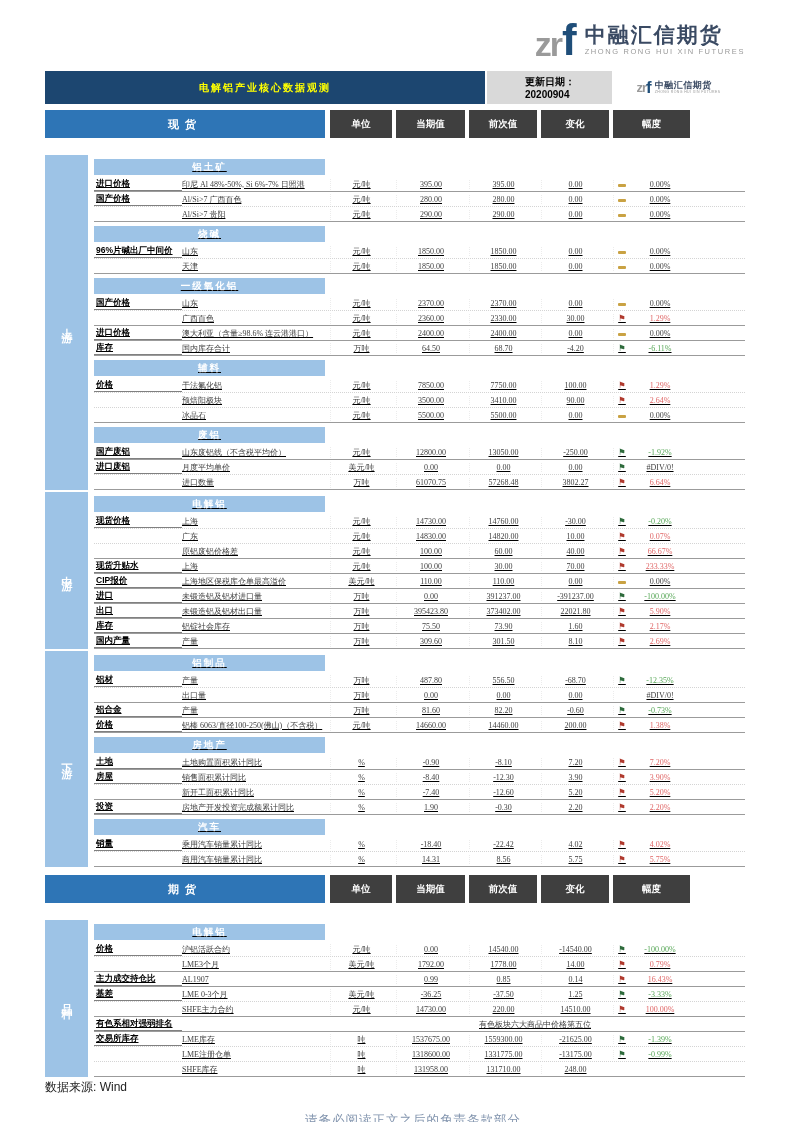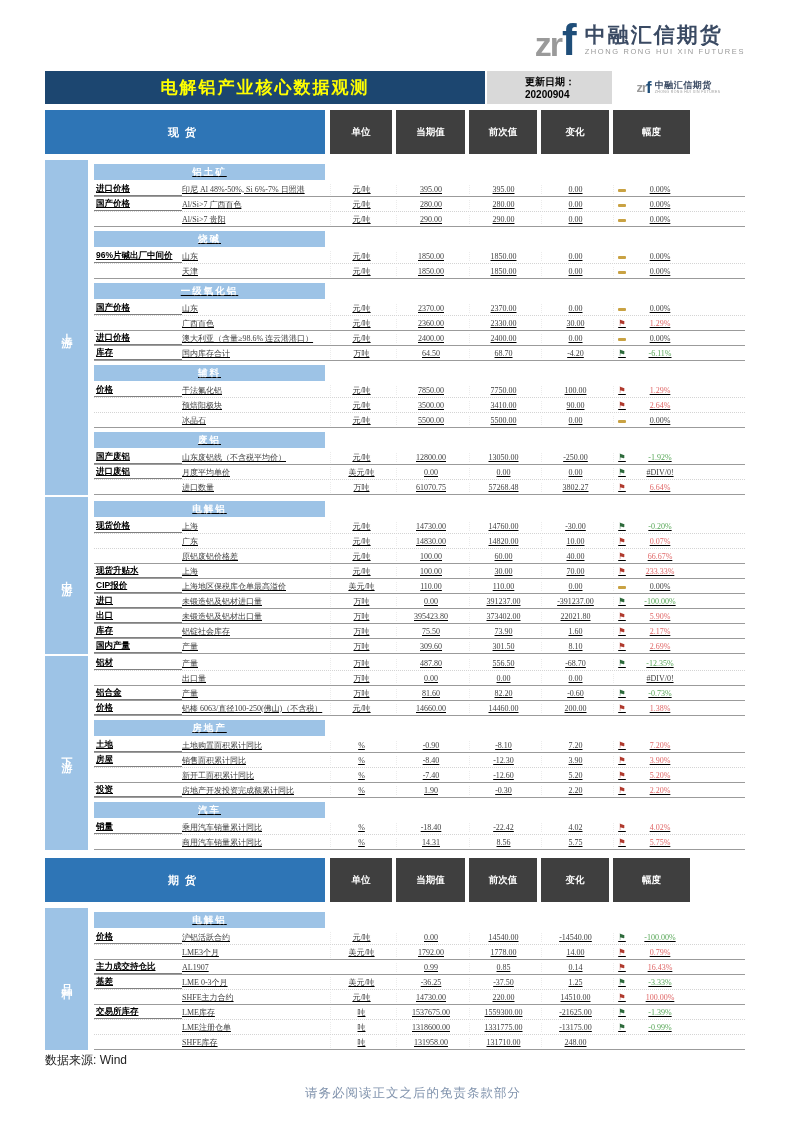--- a/index.html
+++ b/index.html
@@ -11,33 +11,33 @@
   .logo-row { display:flex; justify-content:flex-end; align-items:center; height:50px; margin-bottom:6px; }
   .logo-mark { display:flex; align-items:flex-end; line-height:0.9; }
   .logo-mark .zr { color:#9a9a9a; font-size:34px; font-weight:bold; letter-spacing:-2px; }
   .logo-mark .f  { color:#1F4E79; font-size:44px; font-weight:bold; margin-left:1px; }
   .logo-text { margin-left:8px; }
   .logo-text .cn { color:#3A4A63; font-size:21px; font-weight:bold; letter-spacing:2px; line-height:1.05; }
   .logo-text .en { color:#9a9a9a; font-size:7.5px; letter-spacing:1.6px; }
 
   
   .title-bar { display:flex; height:33px; align-items:stretch; margin-bottom:6px; }
-  .title-navy { width:440px; background:#1C4670; color:#FFFF00; font-size:17px; font-weight:bold;
+  .title-navy { width:440px; background:#1C4670; color:#FFFF00; font-size:10px; font-weight:bold;
                 display:flex; align-items:center; justify-content:center; letter-spacing:2px; }
   .date-box { width:125px; margin-left:2px; background:#D9D9D9; color:#000; font-size:10px; font-weight:bold;
               display:flex; align-items:center; justify-content:center;padding-left:38px; }
   .logo-small { flex:1; display:flex; align-items:center; justify-content:center; }
   .logo-small .zr { color:#9a9a9a; font-size:13px; font-weight:bold; letter-spacing:-1px; }
   .logo-small .f  { color:#1F4E79; font-size:17px; font-weight:bold; }
   .logo-small .txt { margin-left:3px; }
   .logo-small .cn { color:#3A4A63; font-size:9px; font-weight:bold; letter-spacing:0.5px; line-height:1; }
   .logo-small .en { color:#9a9a9a; font-size:3.5px; letter-spacing:0.4px; }
 
   
-  .col-header { display:flex; height:44px; margin-bottom:6px; }
+  .col-header { display:flex; height:28px; margin-bottom:17px; }
   .col-header.futures { margin-top:8px; }
   .main-cell { width:280px; background:#2E75B6; color:#fff; font-size:11px; font-weight:bold;
                display:flex; align-items:center; justify-content:center; letter-spacing:6px; }
   .h { background:#3F3F3F; color:#fff; font-size:9.5px; font-weight:bold;
        display:flex; align-items:center; justify-content:center; margin-left:4px; }
   .unit-h { width:62px; margin-left:5px; }
   .cur-h  { width:69px; }
   .prev-h { width:68px; }
   .chg-h  { width:68px; }
   .pct-h  { width:77px;font-family:Liberation Serif, serif; }
@@ -417,20 +417,21 @@
             <div class="c pct">
               <span class="flag up">⚑</span>
               <span class="pct-text red">2.69%</span>
             </div>
           </div>
         </div>
       </div>
       <div class="stage-group">
         <div class="rail">下游</div>
         <div class="stage-content">
+          <div class="section-bar">铝制品</div>
           <div class="row">
             <div class="c label haslabel">铝材</div>
             <div class="c item">产量</div>
             <div class="c unit">万吨</div>
             <div class="c num cur">487.80</div>
             <div class="c num prev">556.50</div>
             <div class="c num chg">-68.70</div>
             <div class="c pct">
               <span class="flag down">⚑</span>
               <span class="pct-text green">-12.35%</span>
@@ -617,20 +618,25 @@
             <div class="c item">SHFE主力合约</div>
             <div class="c unit">元/吨</div>
             <div class="c num cur">14730.00</div>
             <div class="c num prev">220.00</div>
             <div class="c num chg">14510.00</div>
             <div class="c pct">
               <span class="flag up">⚑</span>
               <span class="pct-text red">100.00%</span>
             </div>
           </div>
+          <div class="row sep">
+            <div class="c label haslabel">有色系相对强弱排名</div>
+            <div class="c item"></div>
+            <div class="c spanned">有色板块六大商品中价格第五位</div>
+          </div>
           <div class="row">
             <div class="c label haslabel">交易所库存</div>
             <div class="c item">LME库存</div>
             <div class="c unit">吨</div>
             <div class="c num cur">1537675.00</div>
             <div class="c num prev">1559300.00</div>
             <div class="c num chg">-21625.00</div>
             <div class="c pct">
               <span class="flag down">⚑</span>
               <span class="pct-text green">-1.39%</span>

